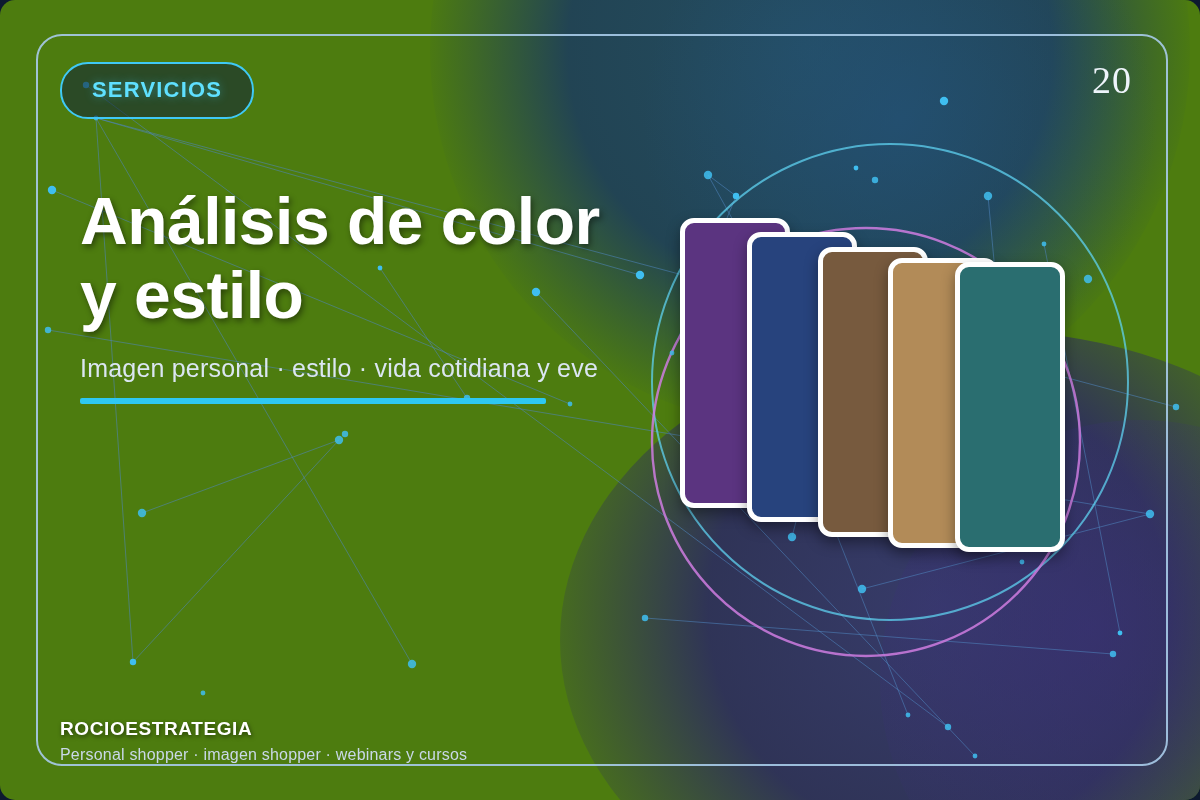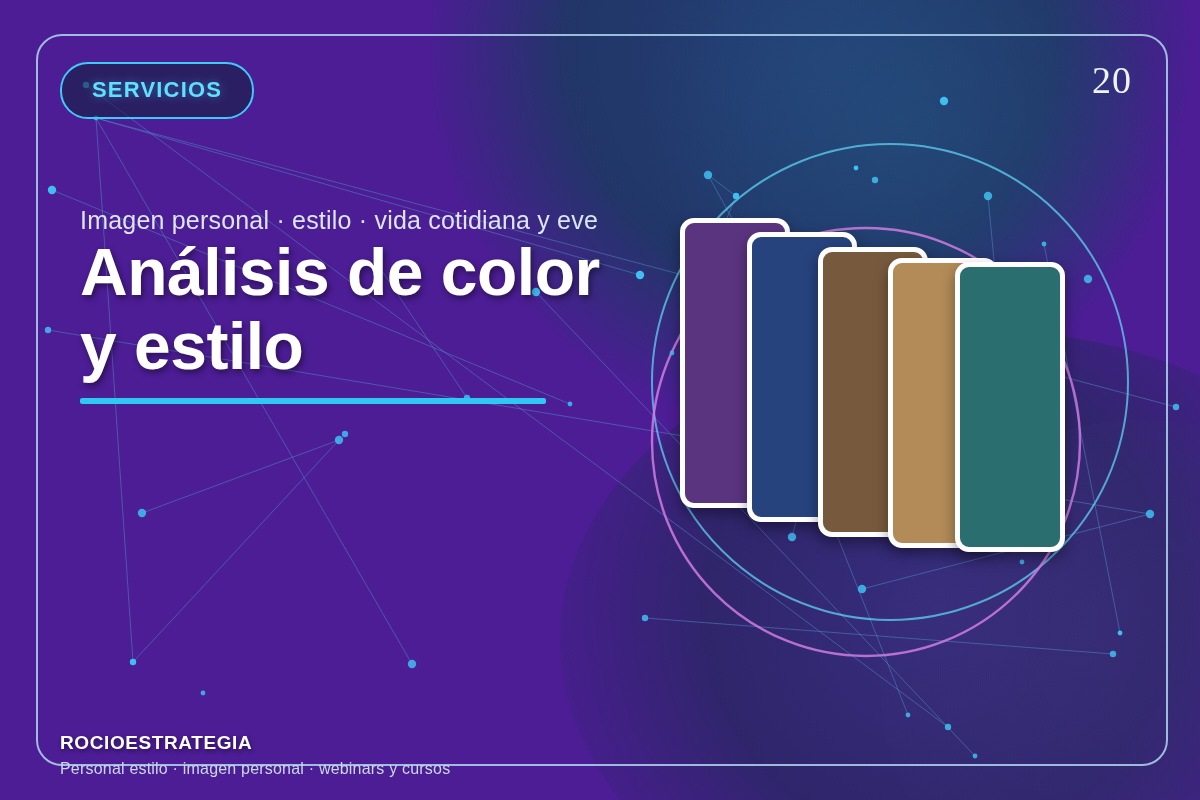--- a/index.html
+++ b/index.html
@@ -120,39 +120,39 @@
   #card-stack { position:absolute; left:0; top:0; width:1200px; height:800px; }
   .color-card {
     position:absolute;
     width:110px;
     border:5px solid #ffffff;
     border-radius:14px;
     box-shadow:0 6px 14px rgba(0,0,0,.38);
   }
 
   
-  #footer { position:absolute; left:60px; bottom:22px; }
+  #footer { position:absolute; left:60px; bottom:36px; }
   #brand {
     color:#ffffff;
     font-size:19px;
     font-weight:bold;
     letter-spacing:.6px;
     text-shadow:1px 2px 4px rgba(0,0,0,.5);
   }
   #tagline {
     margin-top:6px;
     color:#c9d8e8;
     font-size:16px;
     letter-spacing:.2px;
   }
 </style>
 </head>
 <body>
 
-<div id="slide" style="background: #4c1d95;">
+<div id="slide" style="background: #4d7c0f; border-radius: 15px;">
 
   <div class="bg-layer" id="glow-top-right"></div>
   <div class="bg-layer" id="glow-mid-right"></div>
   <div class="bg-layer" id="glow-purple-bottom"></div>
   <div class="bg-layer" id="glow-purple-edge"></div>
 
   <svg id="svg-deco" viewBox="0 0 1200 800" xmlns="http://www.w3.org/2000/svg">
     <g id="deco-links">
         <line x1="96" y1="118" x2="1176" y2="407" stroke="#4f86c0" stroke-width="1" opacity="0.55"></line>
         <line x1="96" y1="118" x2="133" y2="662" stroke="#4f86c0" stroke-width="1" opacity="0.55"></line>
@@ -229,24 +229,24 @@
 
   <div id="card-stack">
       <div class="color-card" style="left: 680px; top: 218px; height: 290px; background: rgb(91, 52, 128); z-index: 10;"></div>
       <div class="color-card" style="left: 747px; top: 232px; height: 290px; background: rgb(39, 67, 125); z-index: 11;"></div>
       <div class="color-card" style="left: 818px; top: 247px; height: 290px; background: rgb(119, 90, 62); z-index: 12;"></div>
       <div class="color-card" style="left: 888px; top: 258px; height: 290px; background: rgb(178, 139, 88); z-index: 13;"></div>
       <div class="color-card" style="left: 955px; top: 262px; height: 290px; background: rgb(42, 110, 112); z-index: 14;"></div>
     </div>
 
   <div id="headline-block">
-    <div id="subtitle">Imagen personal · estilo · vida cotidiana y eve</div>
     <div id="title">Análisis de color
 y estilo</div>
+    <div id="subtitle">Imagen personal · estilo · vida cotidiana y eve</div>
     <div id="accent-bar" style="background: rgb(46, 200, 242);"></div>
   </div>
 
   <div id="footer">
     <div id="brand">ROCIOESTRATEGIA</div>
-    <div id="tagline">Personal estilo · imagen personal · webinars y cursos</div>
+    <div id="tagline">Personal shopper · imagen shopper · webinars y cursos</div>
   </div>
 
 </div>
 
 </body></html>

